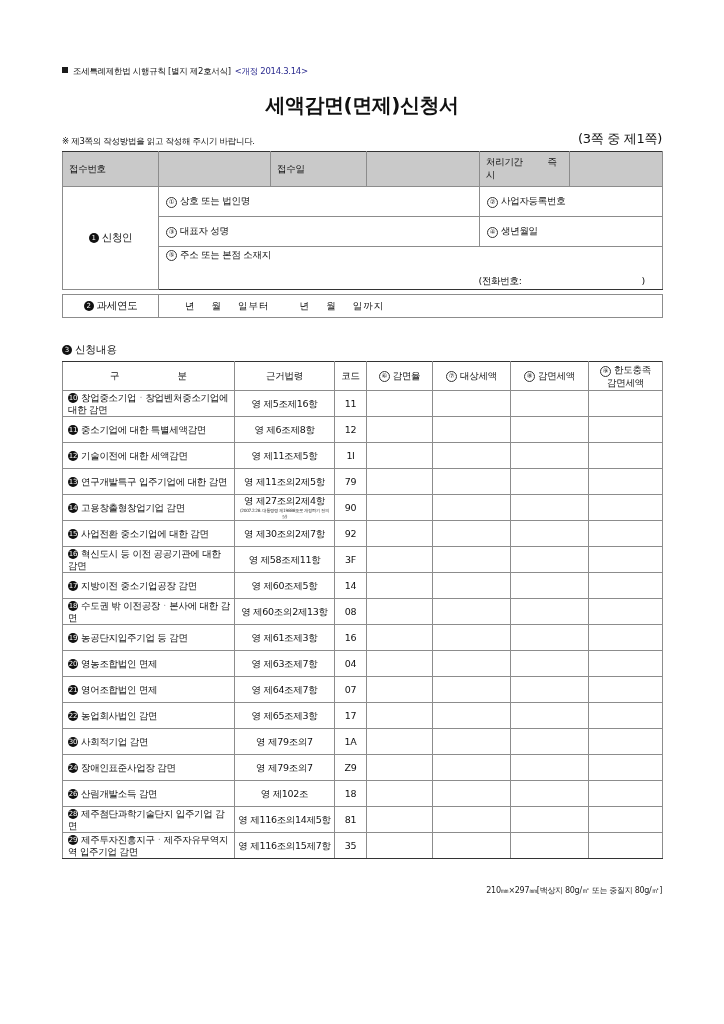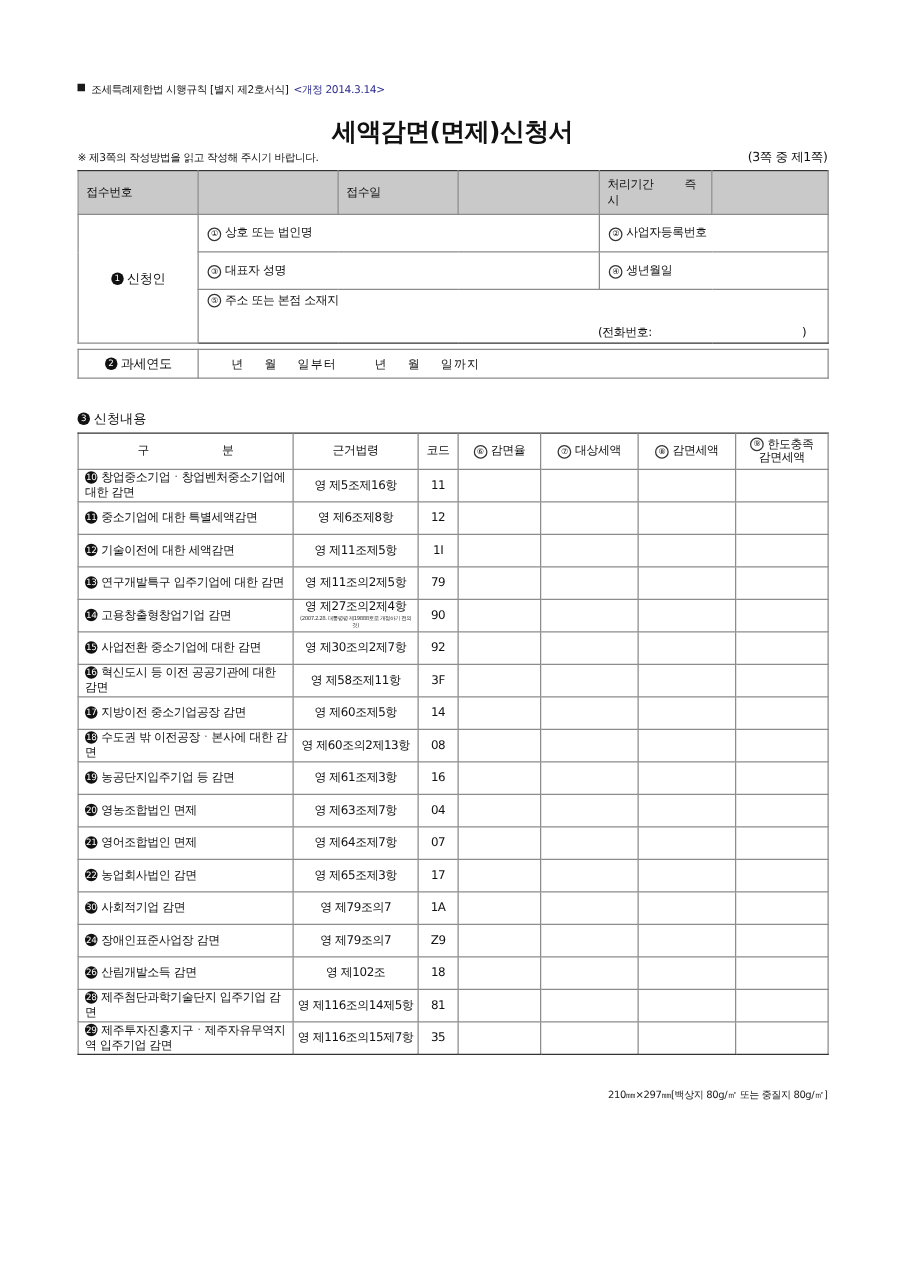--- a/index.html
+++ b/index.html
@@ -48,27 +48,28 @@
   .doctitle {
     margin-top: 14px;
     text-align: center;
     font-size: 20px;
     font-weight: bold;
     letter-spacing: -0.5px;
   }
 
   
   .noticebar {
+    margin-top: 11px;
     display: flex;
     align-items: flex-end;
     justify-content: space-between;
     font-size: 8.5px;
     letter-spacing: -0.3px;
   }
-  .noticebar .pageno { font-size: 10px; }
+  .noticebar .pageno { font-size: 13px; }
 
   
   table {
     border-collapse: collapse;
     width: 100%;
     table-layout: fixed;
   }
   td, th {
     border: 0.8px solid #8c8c8c;
     font-size: 9.5px;

